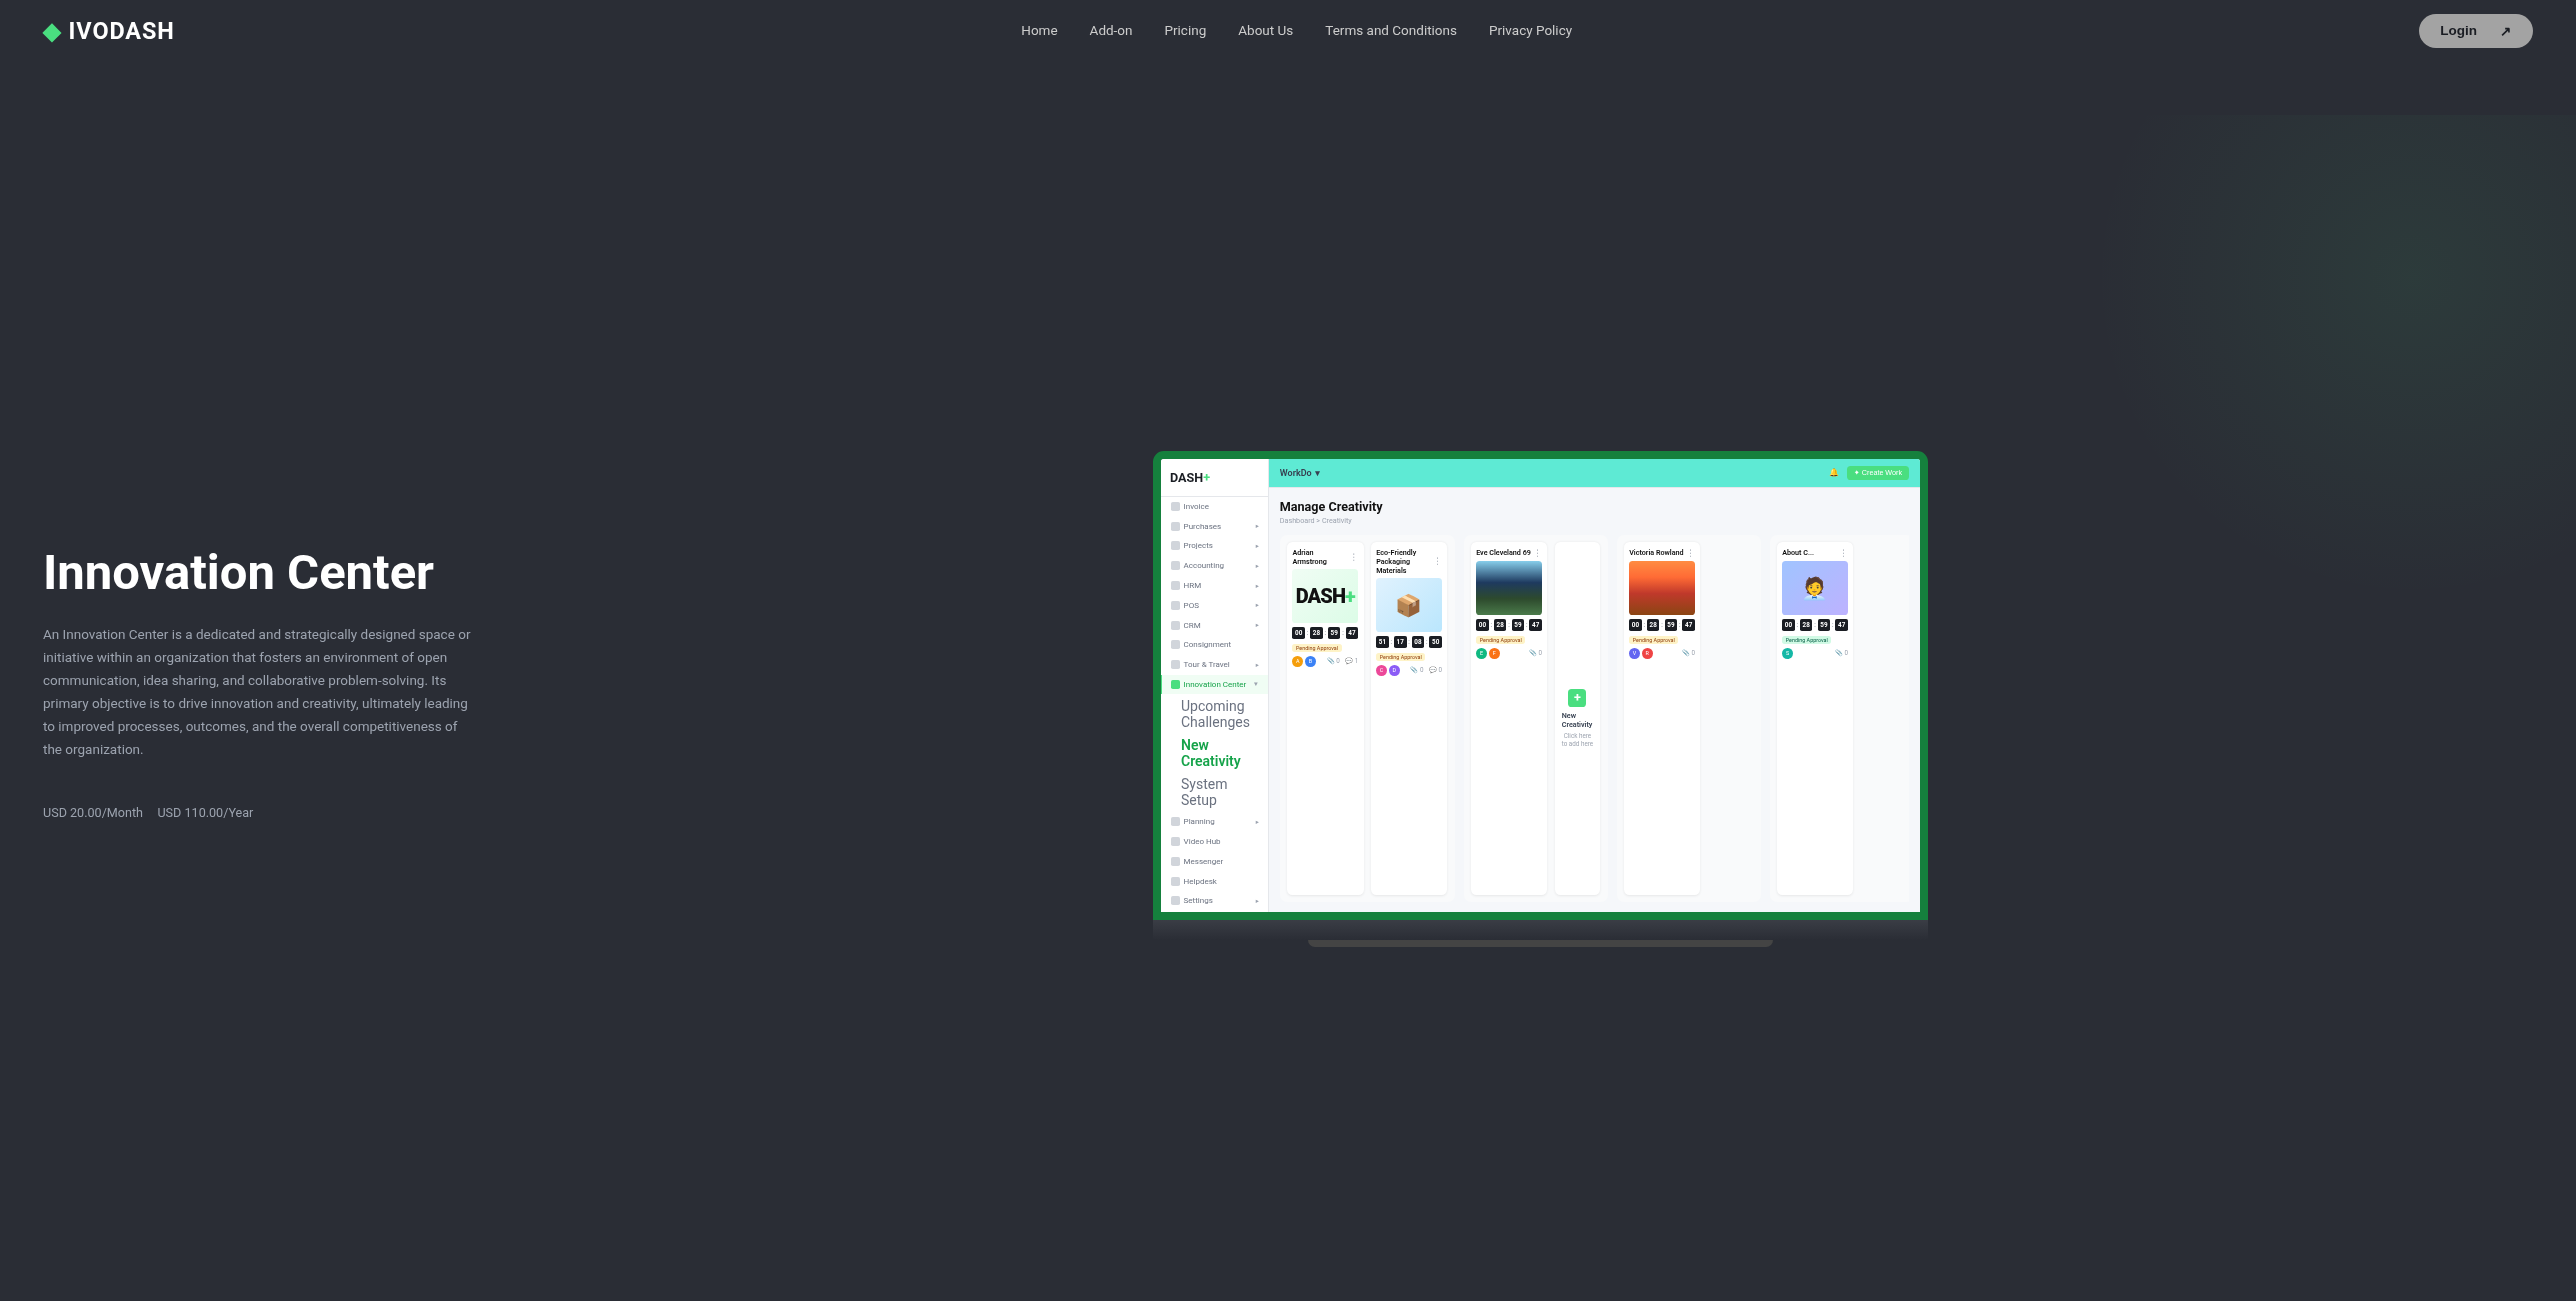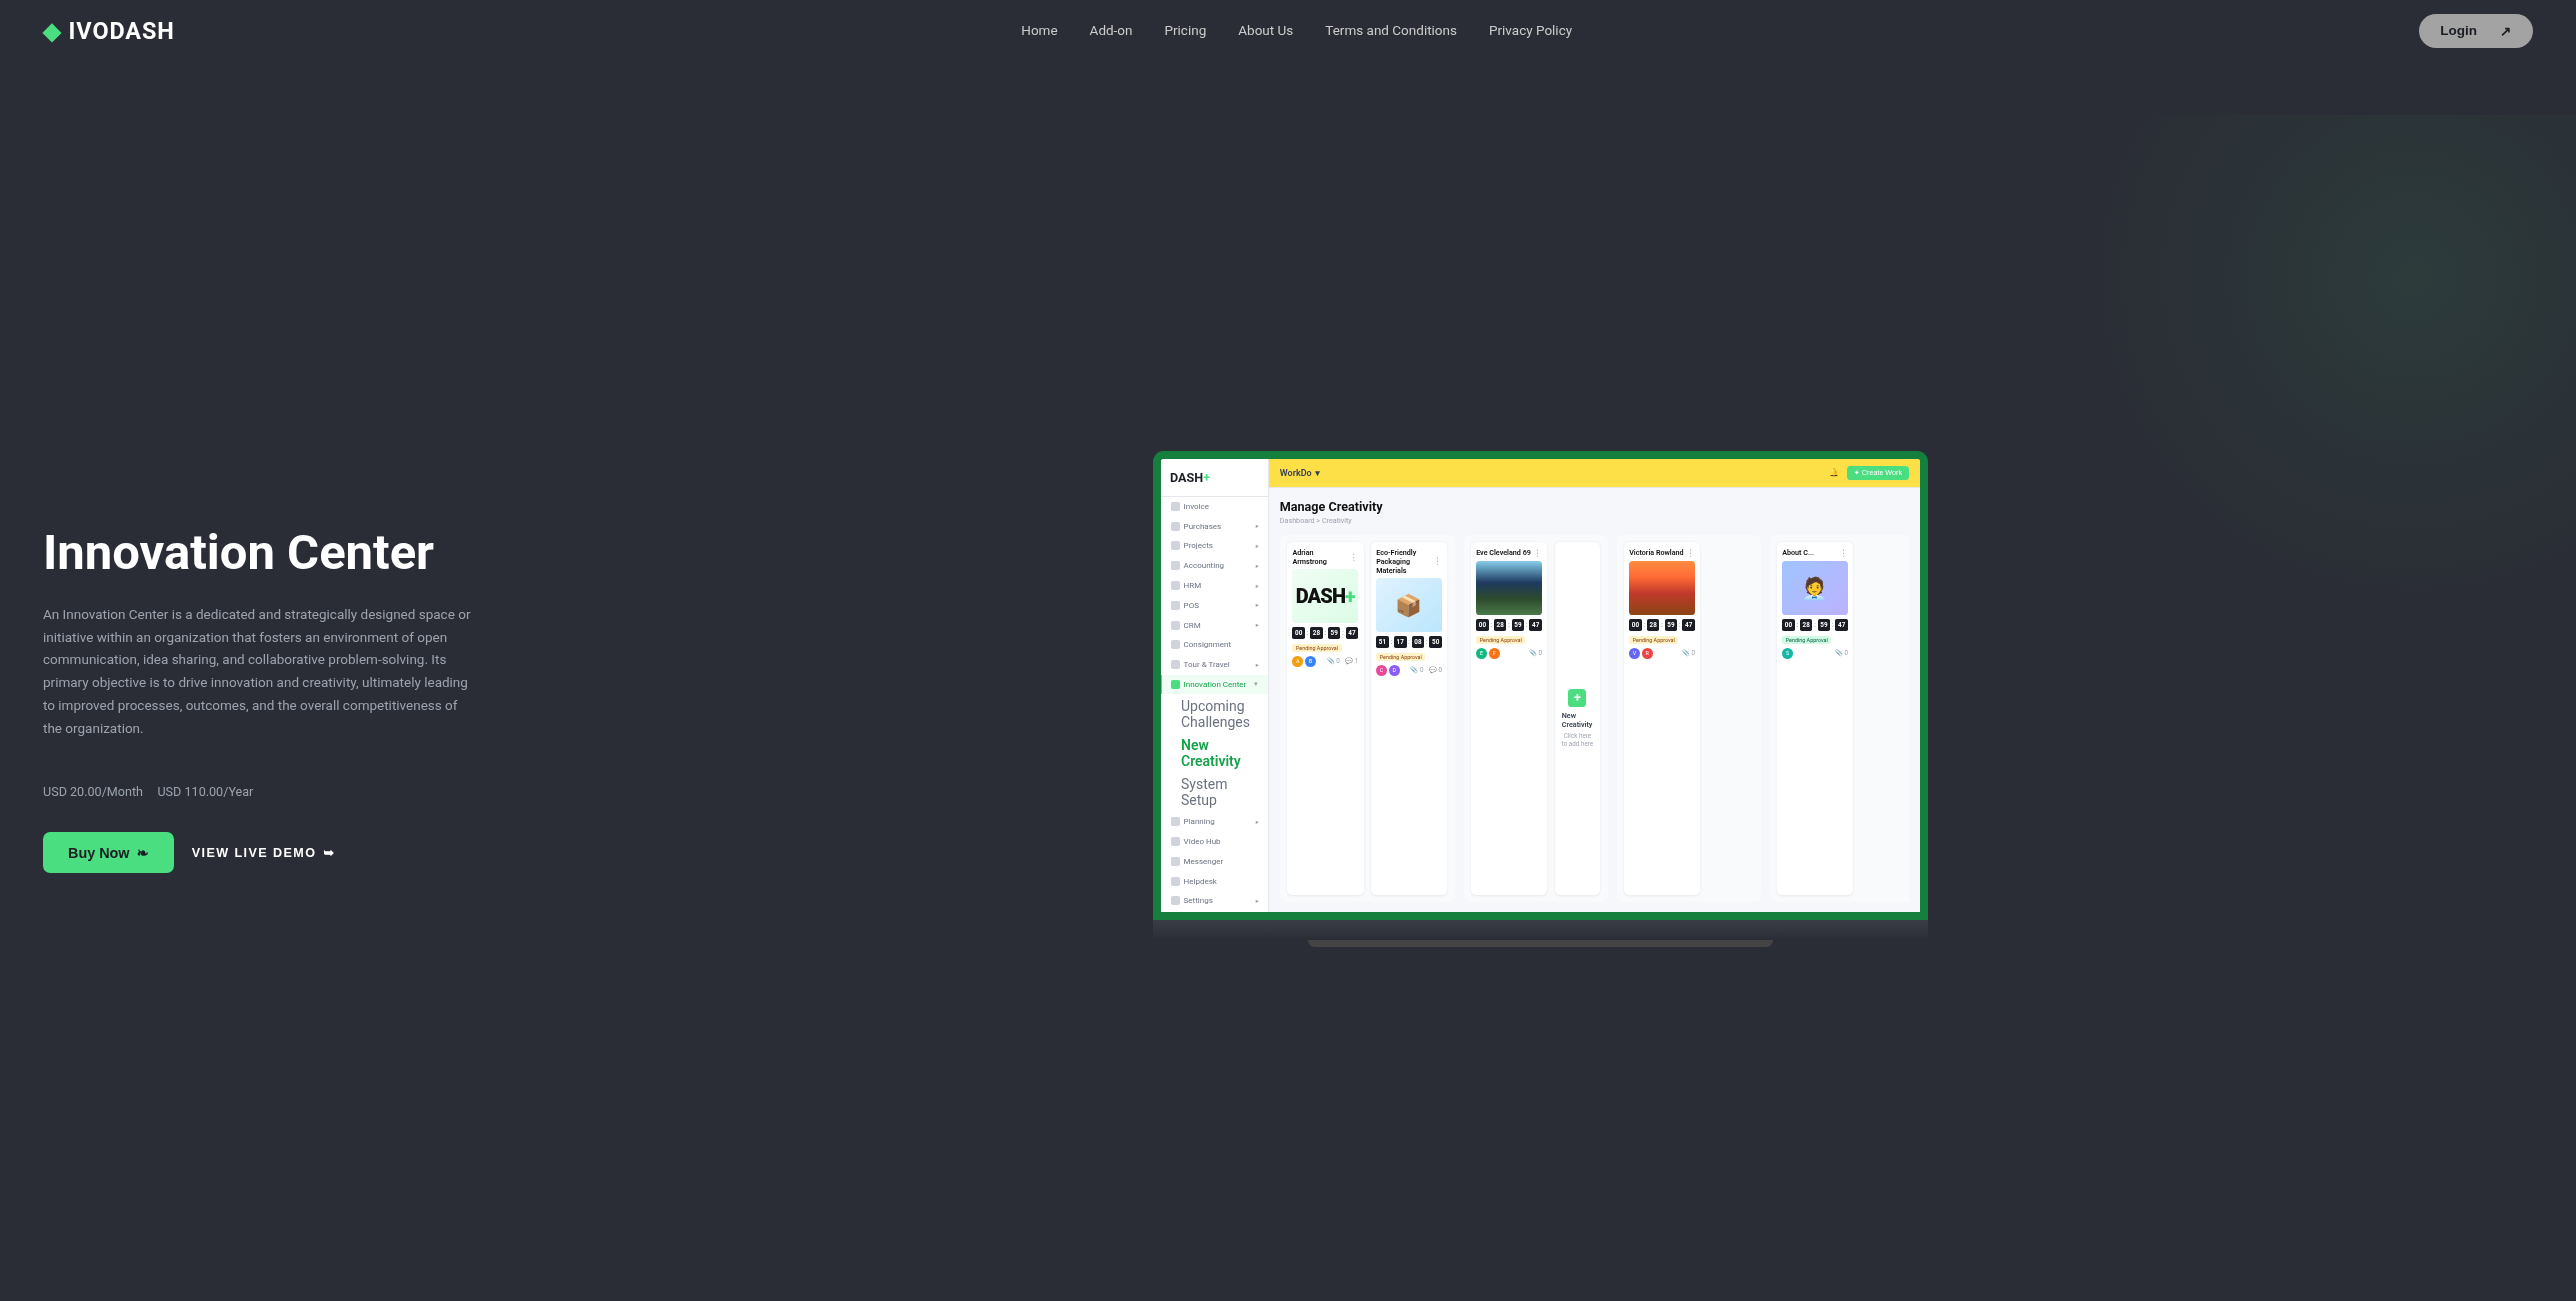--- a/index.html
+++ b/index.html
@@ -246,21 +246,21 @@
       flex: 1;
       overflow: hidden;
       display: flex;
       flex-direction: column;
     }
     .dash-topbar {
       display: flex;
       align-items: center;
       justify-content: space-between;
       padding: 5.4px 10.8px;
-      background: #fde047;
+      background: #5eead4;
       border-bottom: 0.9px solid #e5e7eb;
       height: 29px;
       gap: 28px;
     }
     .dash-workspace {
       font-size: 9px;
       color: #374151;
       font-weight: 600;
       display: flex;
       align-items: center;
@@ -502,30 +502,20 @@
     <h1 class="hero-title">Innovation Center</h1>
     <p class="hero-description">An Innovation Center is a dedicated and strategically designed space or initiative within an organization that fosters an environment of open communication, idea sharing, and collaborative problem-solving. Its primary objective is to drive innovation and creativity, ultimately leading to improved processes, outcomes, and the overall competitiveness of the organization.</p>
     <div class="pricing-row">
       <span class="price-monthly">
         <span>USD 20.00</span><span>/Month</span>
       </span>
       <span class="price-yearly">
         <span>USD 110.00</span><span>/Year</span>
       </span>
     </div>
-    <div class="cta-row">
-      <button class="buy-btn">
-        <span>Buy Now</span>
-        <span>❧</span>
-      </button>
-      <button class="live-demo-btn">
-        <span>VIEW LIVE DEMO</span>
-        <span>➥</span>
-      </button>
-    </div>
   </div>
 
   <div class="hero-right">
     <div class="laptop-wrapper">
       <div class="laptop-screen-area">
 
         <div class="dash-app">
 
           <div class="dash-sidebar">
             <div class="dash-logo-area">

